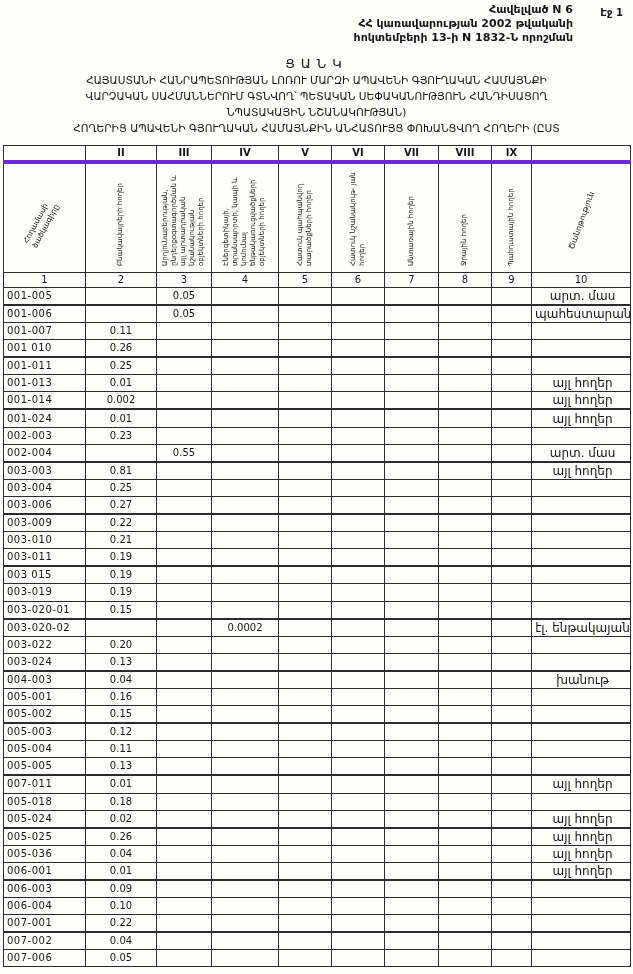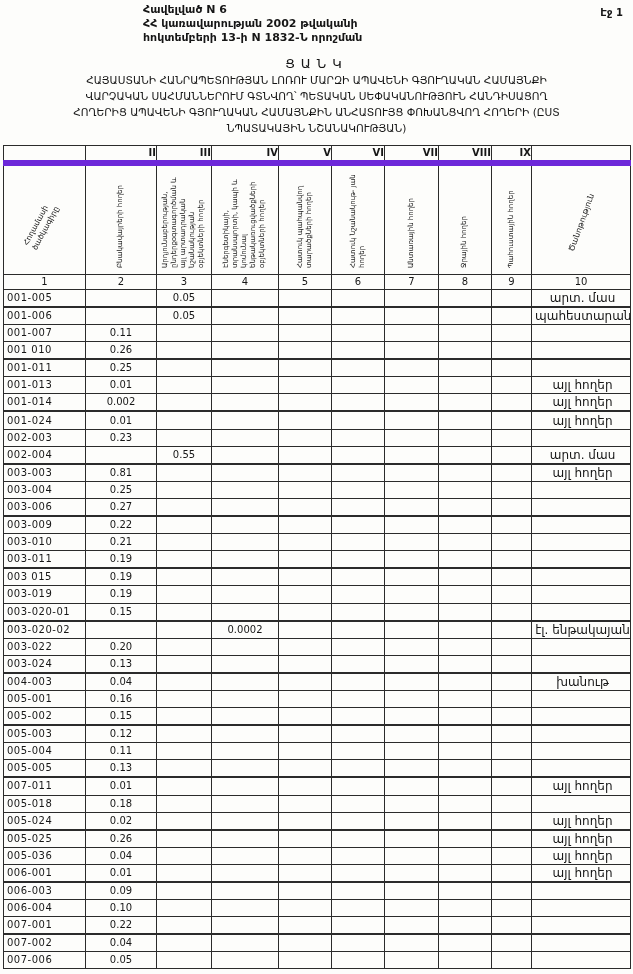--- a/index.html
+++ b/index.html
@@ -6,32 +6,32 @@
   body{
     width:633px;height:974px;overflow:hidden;position:relative;
     background:#fdfdfb;color:#161616;
     font-family:"DejaVu Sans",sans-serif;
     -webkit-font-smoothing:antialiased;
   }
   .page{position:relative;width:633px;height:974px;}
 
   
   .page-num{position:absolute;top:4px;right:10px;font-weight:bold;font-size:10px;}
-  .appendix{margin:3px 60px 12px auto;width:430px;text-align:left;font-weight:bold;font-size:11px;line-height:1.25;}
+  .appendix{margin:3px 60px 12px auto;width:430px;text-align:right;font-weight:bold;font-size:11px;line-height:1.25;}
 
   
   .list-title{text-align:center;font-weight:normal;font-size:13px;letter-spacing:6px;margin-top:6px;}
   .doc-title{text-align:center;font-weight:normal;font-size:10.6px;line-height:1.5;margin-top:2px;padding:0 8px;}
 
   
   table{border-collapse:collapse;table-layout:fixed;margin:8px 0 0 3px;width:627px;}
   col.c1{width:82px}col.c2{width:71px}col.c3{width:55px}col.c4{width:67px}col.c5{width:53px}
   col.c6{width:53px}col.c7{width:54px}col.c8{width:53px}col.c9{width:40px}col.c10{width:99px}
   th,td{border:1px solid #2b2b2b;padding:0;vertical-align:middle;font-weight:normal;overflow:hidden;}
-  tr.roman th{height:14px;font-size:10px;font-weight:bold;text-align:right;border-bottom:6px solid #6d28d9;}
+  tr.roman th{height:14px;font-size:10px;font-weight:bold;text-align:center;border-bottom:4px solid #6d28d9;}
   tr.titles th{height:108px;vertical-align:middle;text-align:center;}
   tr.nums td{height:14px;font-size:10px;text-align:center;}
   .vtext{
     display:inline-block;
     writing-mode:vertical-rl;
     transform:rotate(180deg);
     font-size:7px;line-height:1.3;height:100px;
     text-align:left;white-space:normal;
   }
   .diag{display:inline-block;transform:rotate(-62deg);font-size:7.5px;line-height:1.3;width:64px;text-align:left;}
@@ -54,22 +54,22 @@
     <div>Հավելված N 6</div>
     <div>ՀՀ կառավարության 2002 թվականի</div>
     <div>հոկտեմբերի 13-ի N 1832-Ն որոշման</div>
   </div>
 
   <div class="list-title">ՑԱՆԿ</div>
 
   <div class="doc-title">
     <div>ՀԱՅԱՍՏԱՆԻ ՀԱՆՐԱՊԵՏՈՒԹՅԱՆ ԼՈՌՈՒ ՄԱՐԶԻ ԱՊԱՎԵՆԻ ԳՅՈՒՂԱԿԱՆ ՀԱՄԱՅՆՔԻ</div>
     <div>ՎԱՐՉԱԿԱՆ ՍԱՀՄԱՆՆԵՐՈՒՄ ԳՏՆՎՈՂ՝ ՊԵՏԱԿԱՆ ՍԵՓԱԿԱՆՈՒԹՅՈՒՆ ՀԱՆԴԻՍԱՑՈՂ</div>
+    <div>ՆՊԱՏԱԿԱՅԻՆ ՆՇԱՆԱԿՈՒԹՅԱՆ)</div>
     <div>ՀՈՂԵՐԻՑ ԱՊԱՎԵՆԻ ԳՅՈՒՂԱԿԱՆ ՀԱՄԱՅՆՔԻՆ ԱՆՀԱՏՈՒՅՑ ՓՈԽԱՆՑՎՈՂ ՀՈՂԵՐԻ (ԸՍՏ</div>
-    <div>ՆՊԱՏԱԿԱՅԻՆ ՆՇԱՆԱԿՈՒԹՅԱՆ)</div>
   </div>
 
   <table>
     <colgroup>
       <col class="c1">
         <col class="c2">
         <col class="c3">
         <col class="c4">
         <col class="c5">
       <col class="c6">

